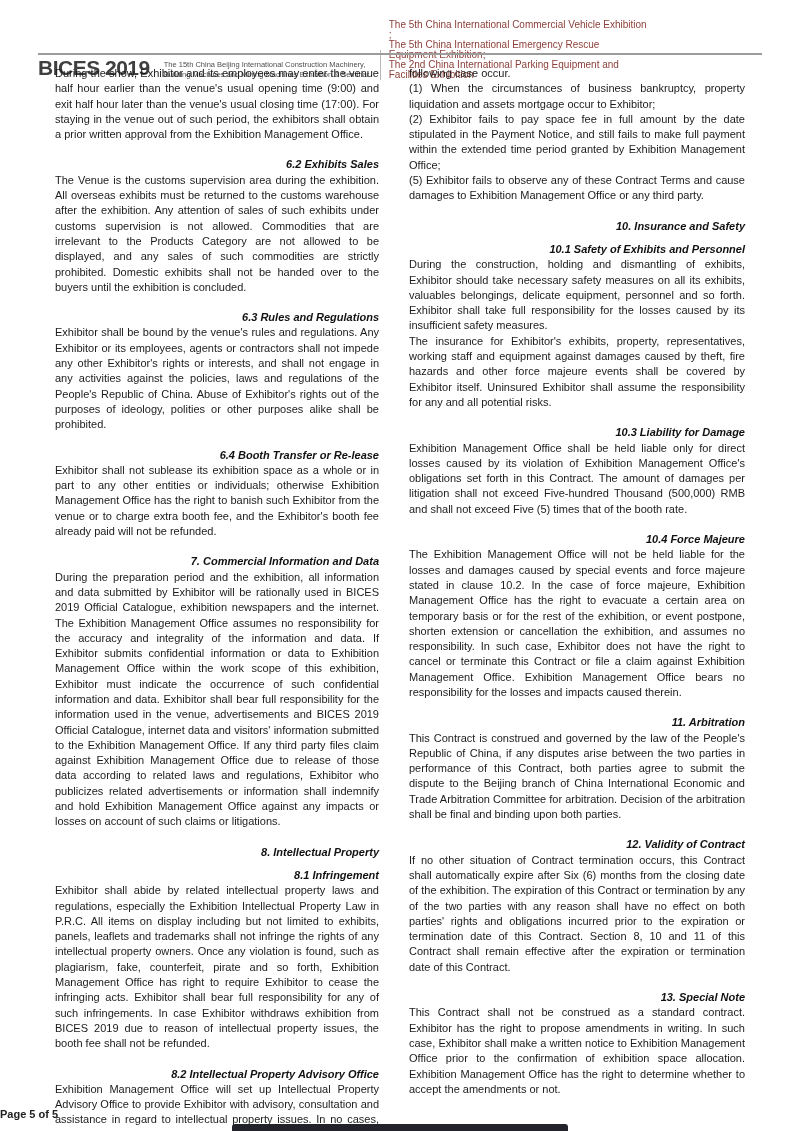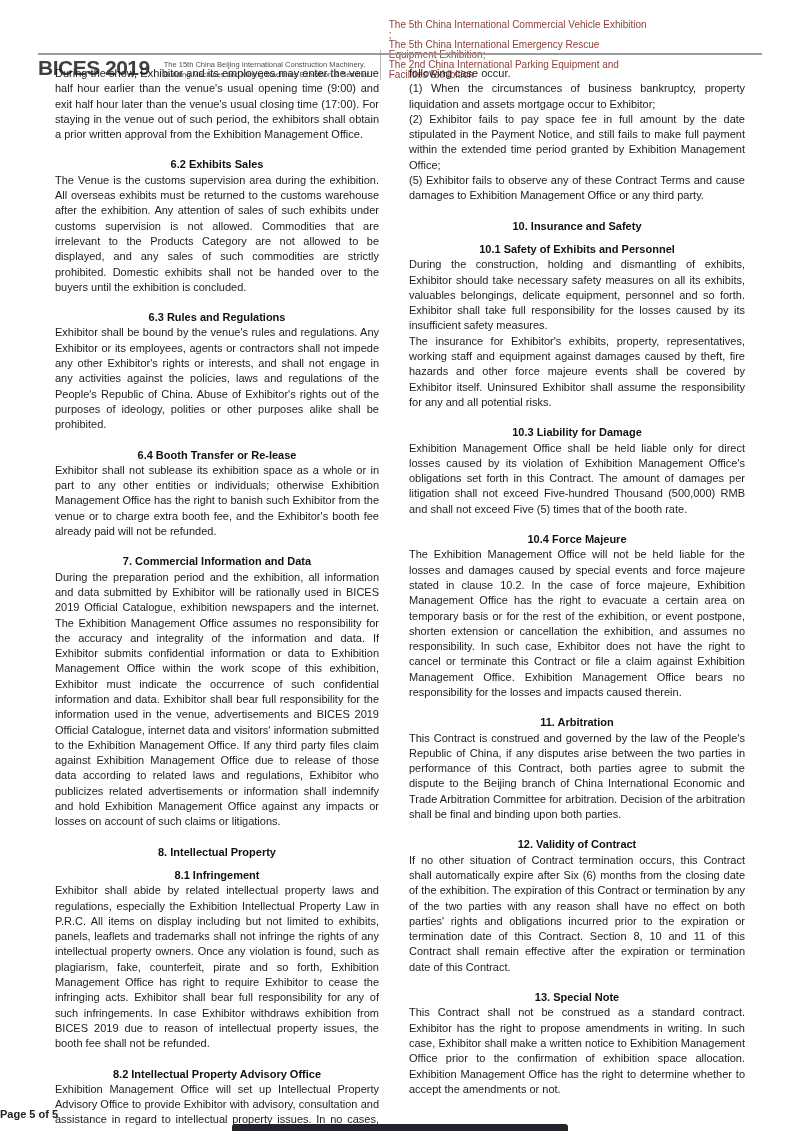--- a/index.html
+++ b/index.html
@@ -36,21 +36,21 @@
     position: absolute; top: 66px; left: 55px;
     display: flex; gap: 30px;
   }
   .doc-col { font-size: 11px; line-height: 15.3px; }
   .doc-col-left  { width: 324px; }
   .doc-col-right { width: 336px; }
   .doc-para {
     text-align: justify; margin: 0; color: #1b1b1b;
   }
   .doc-heading {
-    font-weight: bold; color: #111111; margin-top: 15px; text-align: center;
+    font-weight: bold; color: #111111; margin-top: 15px; text-align: right; font-style: italic;
   }
   .doc-col > :first-child { margin-top: 0; }
   .doc-heading + .doc-heading { margin-top: 8px; }
 
   
   .page-footer {
     position: absolute; bottom: 11px; left: 0; right: 0;
     text-align: left; font-size: 11px; font-weight: bold; color: #222222;
   }
   .bottom-bar {

